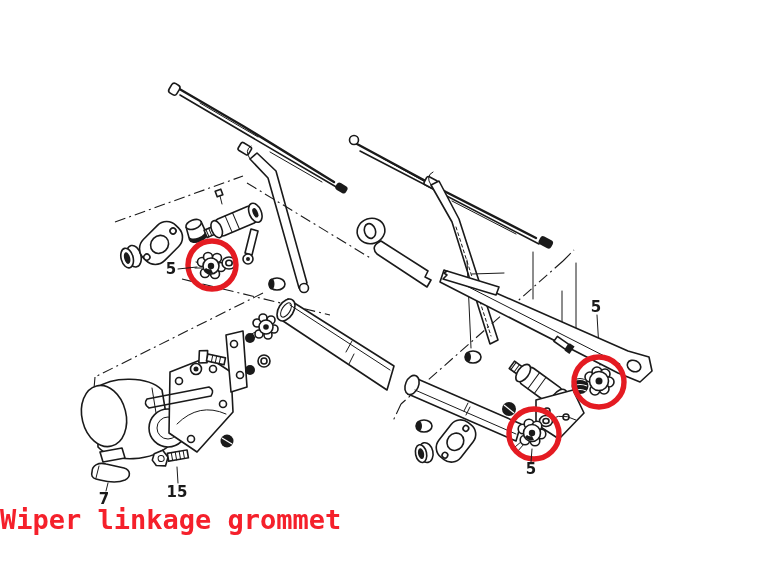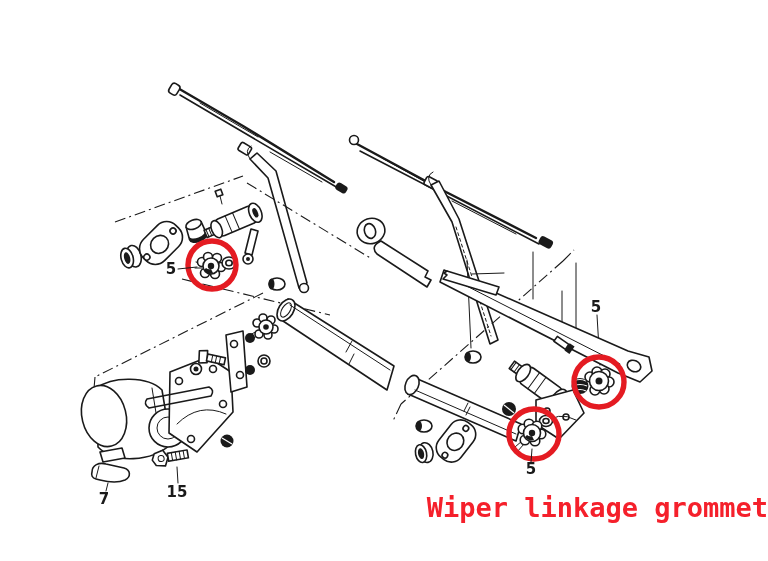--- a/index.html
+++ b/index.html
@@ -18,21 +18,21 @@
   .ln{fill:none;stroke:var(--line);stroke-width:1.6;stroke-linecap:round;stroke-linejoin:round;}
   .lnf{fill:#ffffff;stroke:var(--line);stroke-width:1.6;stroke-linejoin:round;}
   .dk{fill:var(--line);stroke:none;}
   .thin{stroke-width:1;}
   .w2{stroke-width:2.4;}
   .dash{fill:none;stroke:var(--line);stroke-width:1.1;stroke-dasharray:11 4 2 4;}
   .hl{fill:none;stroke:var(--red);stroke-width:5.4;}
   .plabel{font:700 15px "DejaVu Sans",sans-serif;fill:var(--line);text-anchor:middle;}
   .wht{stroke:#ffffff;stroke-width:1.2;fill:none;}
   .caption{
-    position:absolute;left:0;right:0;top:492px;text-align:right;
+    position:absolute;left:0;right:0;top:504px;text-align:left;
     font:700 27px "DejaVu Sans Mono",monospace;color:var(--redtext);
     letter-spacing:0px;white-space:nowrap;
   }
 </style>
 </head>
 <body>
 
 <svg width="768" height="561" viewBox="0 0 768 561">
 
   <g>

